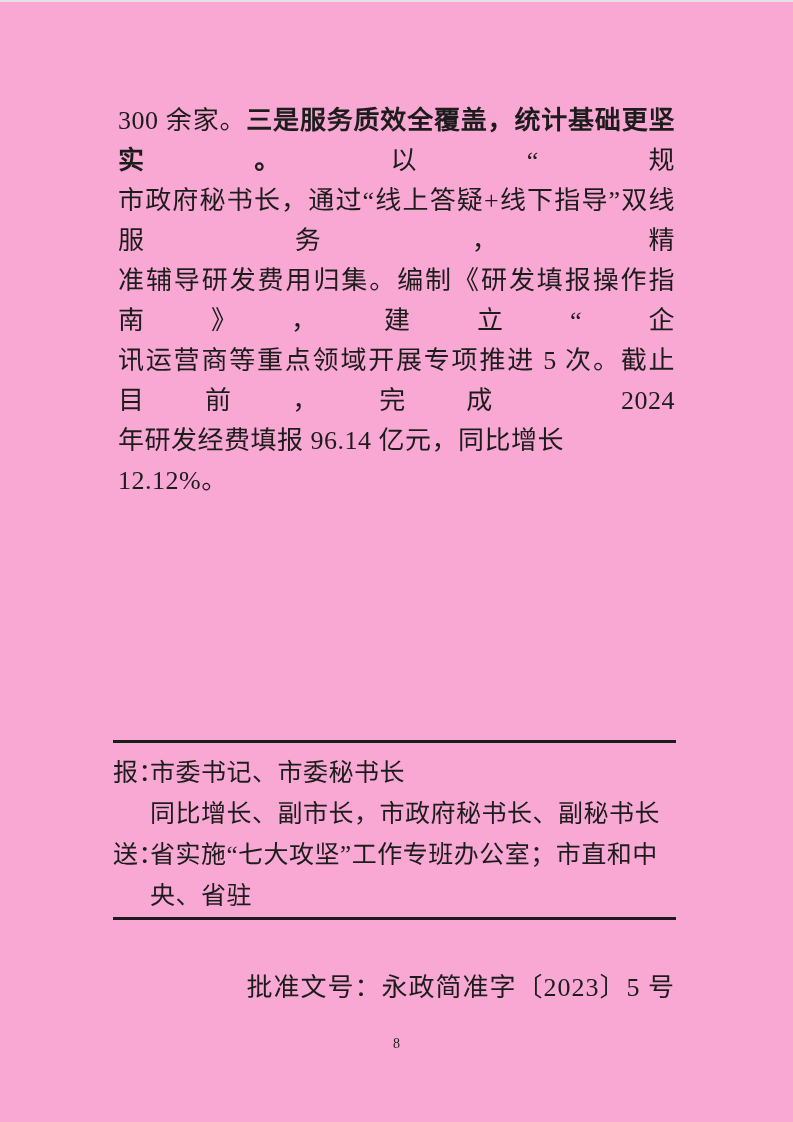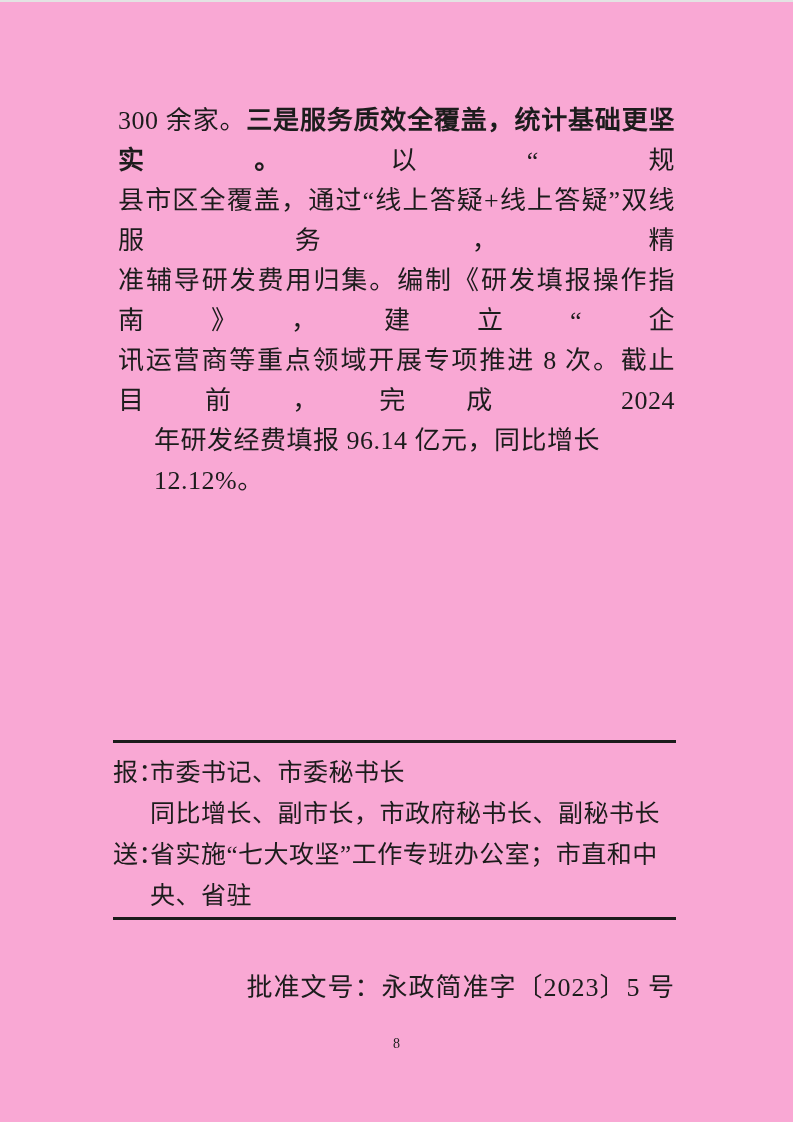--- a/index.html
+++ b/index.html
@@ -37,21 +37,20 @@
   .para-line {
     white-space: normal;
   }
   .para-line.just {
     text-align: justify;
     text-align-last: justify;
     text-justify: inter-ideograph;
   }
   .para-line.last {
     text-align: left;
-    margin-left: 36px;
   }
   .seg-bold {
     font-weight: 900;
   }
 
   
   .distribution {
     position: absolute;
     left: 113px;
     width: 563px;
@@ -102,23 +101,23 @@
   }
 </style>
 </head>
 <body>
 
 <div class="page">
   <div class="scan-edge"></div>
 
   <div class="body-text">
     <div class="para-line just"><span>300 余家。</span><span class="seg-bold">三是服务质效全覆盖，统计基础更坚实。</span><span>以“规</span></div>
-    <div class="para-line just">县市区全覆盖，通过“线上答疑+线上答疑”双线服务，精</div>
+    <div class="para-line just">市政府秘书长，通过“线上答疑+线下指导”双线服务，精</div>
     <div class="para-line just">准辅导研发费用归集。编制《研发填报操作指南》，建立“企</div>
-    <div class="para-line just">讯运营商等重点领域开展专项推进 8 次。截止目前，完成 2024</div>
+    <div class="para-line just">讯运营商等重点领域开展专项推进 5 次。截止目前，完成 2024</div>
     <div class="para-line last">年研发经费填报 96.14 亿元，同比增长 12.12%。</div>
   </div>
 
   <div class="distribution">
     <div class="dist-row">
       <span class="dist-label">报：</span>
       <div class="dist-content">
         <div class="dist-line">市委书记、市委秘书长</div>
         <div class="dist-line">同比增长、副市长，市政府秘书长、副秘书长</div>
       </div>

